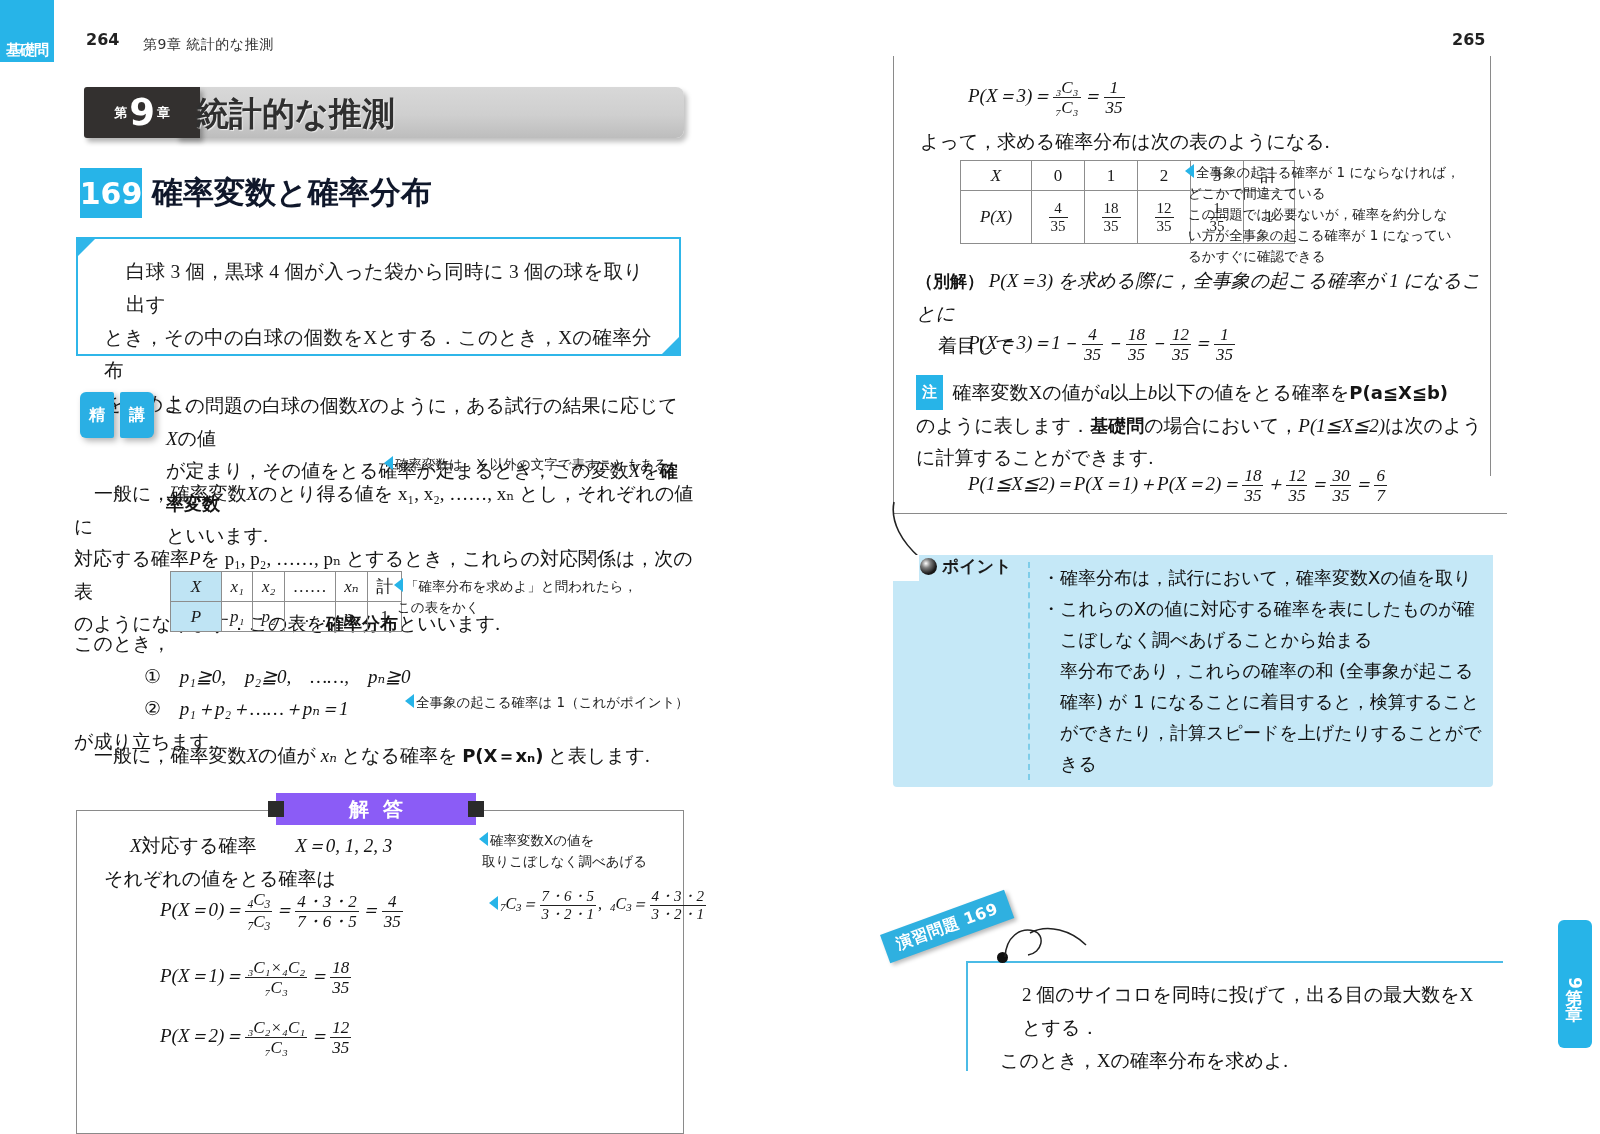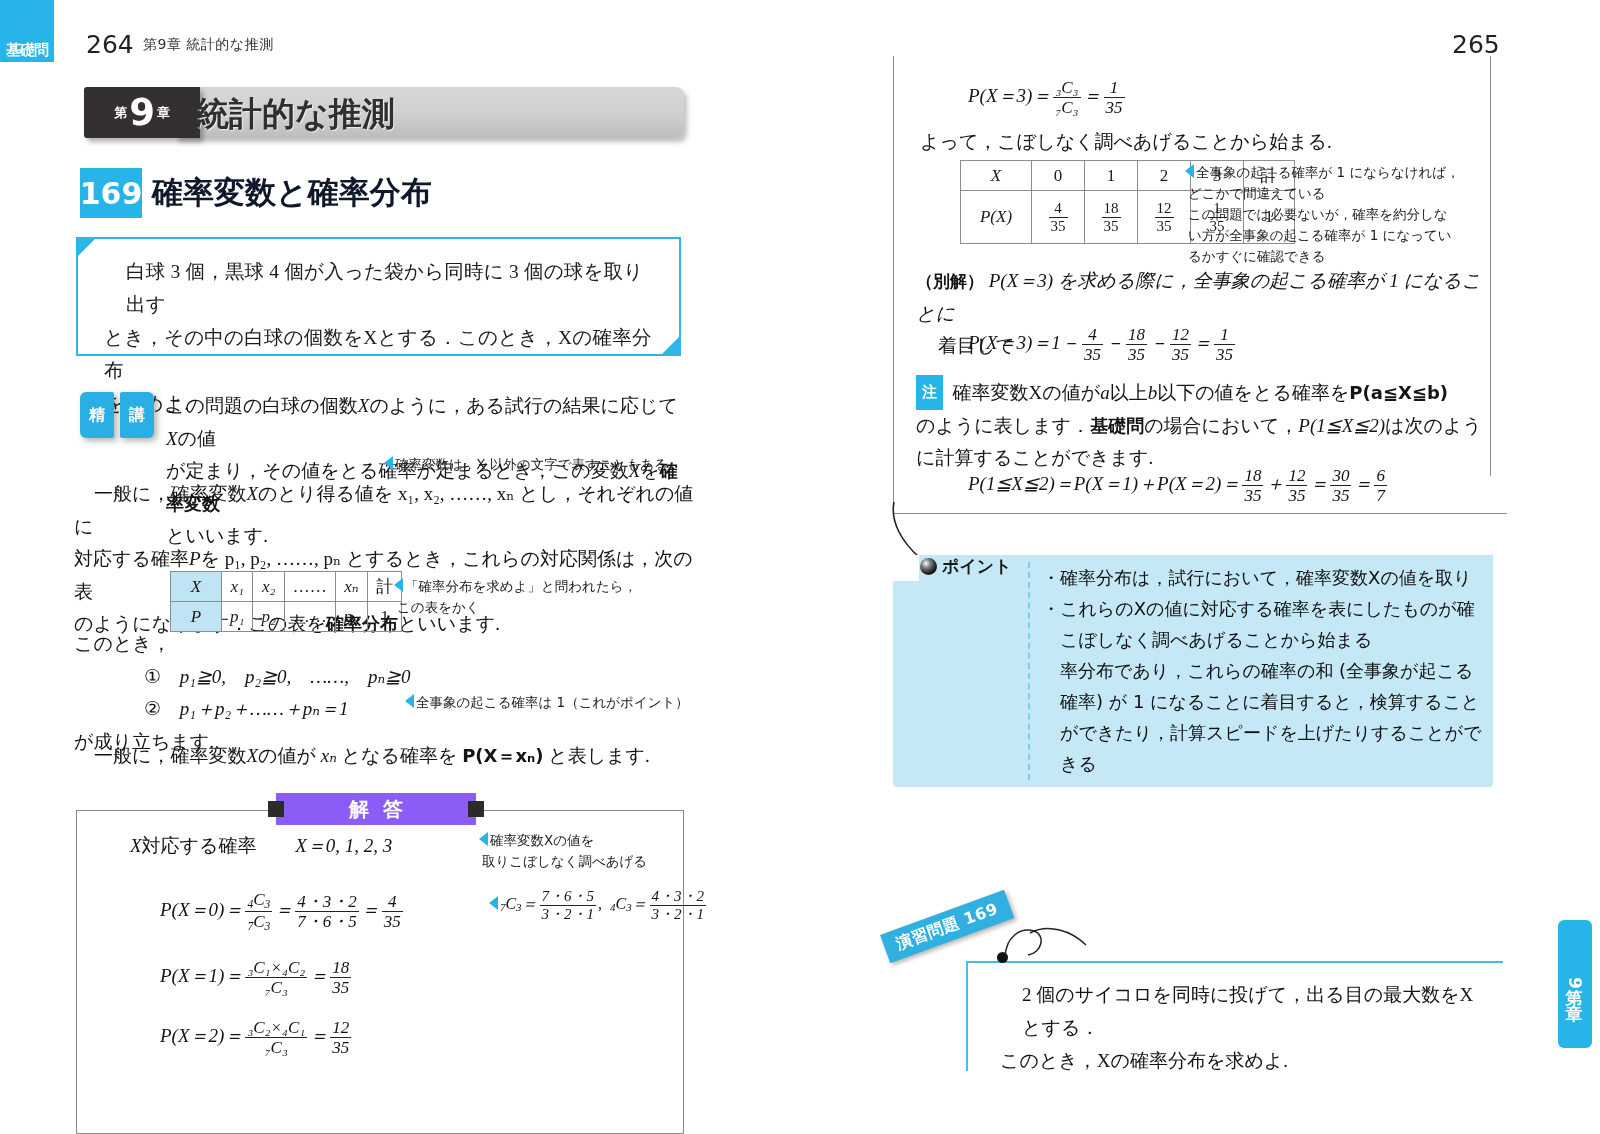--- a/index.html
+++ b/index.html
@@ -33,21 +33,21 @@
   }
   #chap-tab span{
     color:#fff;font-family:"DejaVu Sans","Liberation Sans",sans-serif;
     font-weight:bold;font-size:17px;
     writing-mode:vertical-rl;letter-spacing:2px;
   }
 
   
   .folio{
     position:absolute;font-family:"DejaVu Sans","Liberation Sans",sans-serif;
-    font-weight:normal;font-size:25px;color:#222;
+    font-weight:bold;font-size:16px;color:#222;
   }
   #folio-left{left:86px;top:30px;}
   #folio-right{left:1452px;top:30px;}
   #runhead-left{
     position:absolute;left:143px;top:36px;
     font-family:"DejaVu Sans","Liberation Sans",sans-serif;
     font-size:14px;color:#333;letter-spacing:0.5px;
   }
 
   
@@ -359,20 +359,21 @@
   <div id="answer-box">
       <div class="topline"></div>
     </div>
   <div class="headknob" id="knob-l"></div>
   <div class="headknob" id="knob-r"></div>
   <div id="answer-head">解答</div>
 
   <div class="bodytext" style="left:130px;top:830px;width:420px;">
     <span class="it">X</span><span>対応する確率</span>
     <span style="padding-left:34px;" class="it">X＝0, 1, 2, 3</span><br>
+    <span style="margin-left:-26px;display:inline-block;">それぞれの値をとる確率は</span>
   </div>
 
   <div class="note" style="left:470px;top:830px;width:230px;">
     <span class="tri"></span><span>確率変数Xの値を</span><br>
     <span style="padding-left:12px;">取りこぼしなく調べあげる</span>
   </div>
 
   <div class="bodytext it" style="left:160px;top:890px;font-size:19px;">
     <span>P(X＝0)＝</span><span class="frac big"><span class="num"><sub class="c">4</sub><span>C</span><sub class="c">3</sub></span><span class="den"><sub class="c">7</sub><span>C</span><sub class="c">3</sub></span></span>＝<span class="frac big"><span class="num">4・3・2</span><span class="den">7・6・5</span></span>＝<span class="frac big"><span class="num">4</span><span class="den">35</span></span>
   </div>
@@ -392,21 +393,21 @@
   <div class="folio" id="folio-right">265</div>
 
   <div id="right-panel"></div>
   <div id="right-panel-edge"></div>
   <div id="right-panel-bottom"></div>
 
   <div class="bodytext it" style="left:968px;top:78px;font-size:19px;">
     <span>P(X＝3)＝</span><span class="frac big"><span class="num">₃C₃</span><span class="den">₇C₃</span></span>＝<span class="frac big"><span class="num">1</span><span class="den">35</span></span>
   </div>
 
-  <div class="bodytext" style="left:920px;top:126px;">よって，こぼしなく調べあげることから始まる.</div>
+  <div class="bodytext" style="left:920px;top:126px;">よって，求める確率分布は次の表のようになる.</div>
 
   <table class="dist" style="position:absolute;left:960px;top:160px;">
     <tbody>
         <tr>
       <td class="hd2 it" style="background:#fff;width:54px;">X</td>
       <td style="width:36px;">0</td>
       <td style="width:36px;">1</td>
       <td style="width:36px;">2</td>
       <td style="width:36px;">3</td>
       <td style="width:34px;">計</td>

